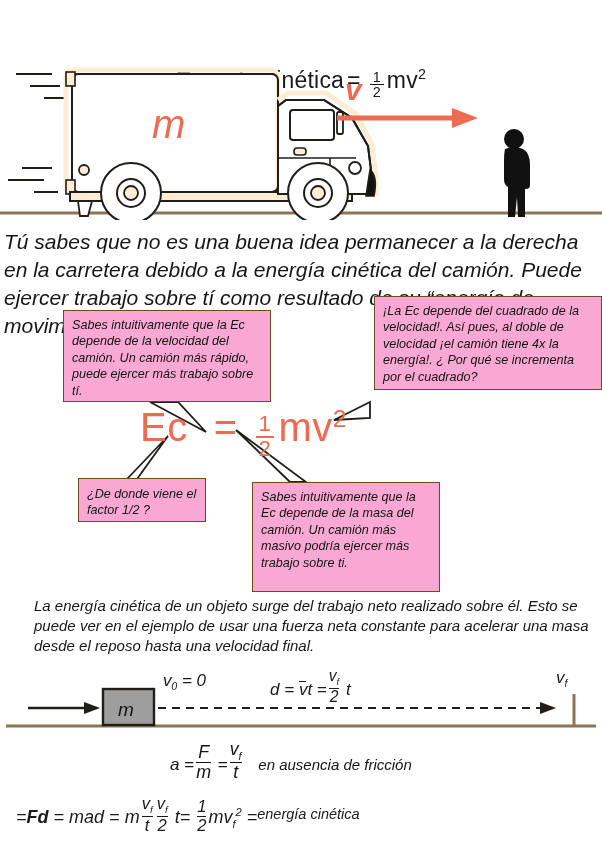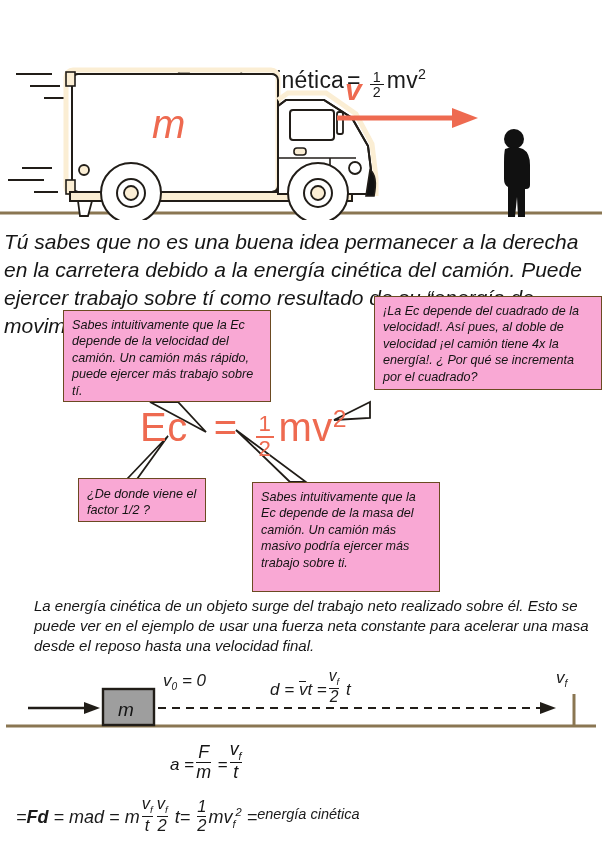--- a/index.html
+++ b/index.html
@@ -257,20 +257,21 @@
 </div>
 
 <div class="abs" style="left:556px; top:668px; font-size:17px; font-style:italic; white-space:nowrap;">
   <span>v</span><span class="sub">f</span>
 </div>
 
 <div class="abs eq-line" id="eq-accel">
   <span class="italic">a</span>
   <span>=</span><span class="fr-s italic" style="font-size:1.05em;"><span class="num">F</span><span class="bar"></span><span class="den">m</span></span>
   <span>=</span><span class="fr-s italic" style="font-size:1.05em;"><span class="num"><span>v</span><span class="sub">f</span></span><span class="bar"></span><span class="den">t</span></span>
+  <span class="note">en ausencia de fricción</span>
 </div>
 
 <div class="abs" id="eq-work">
   <span class="body">
     <span>=</span><span style="font-weight:bold;">Fd</span>
     <span>=</span>
     <span>mad</span>
     <span>=</span>
     <span>m</span><span class="fr-s"><span class="num"><span>v</span><span class="sub">f</span></span><span class="bar"></span><span class="den">t</span></span><span class="fr-s"><span class="num"><span>v</span><span class="sub">f</span></span><span class="bar"></span><span class="den">2</span></span>
     <span>t</span><span>=</span>

